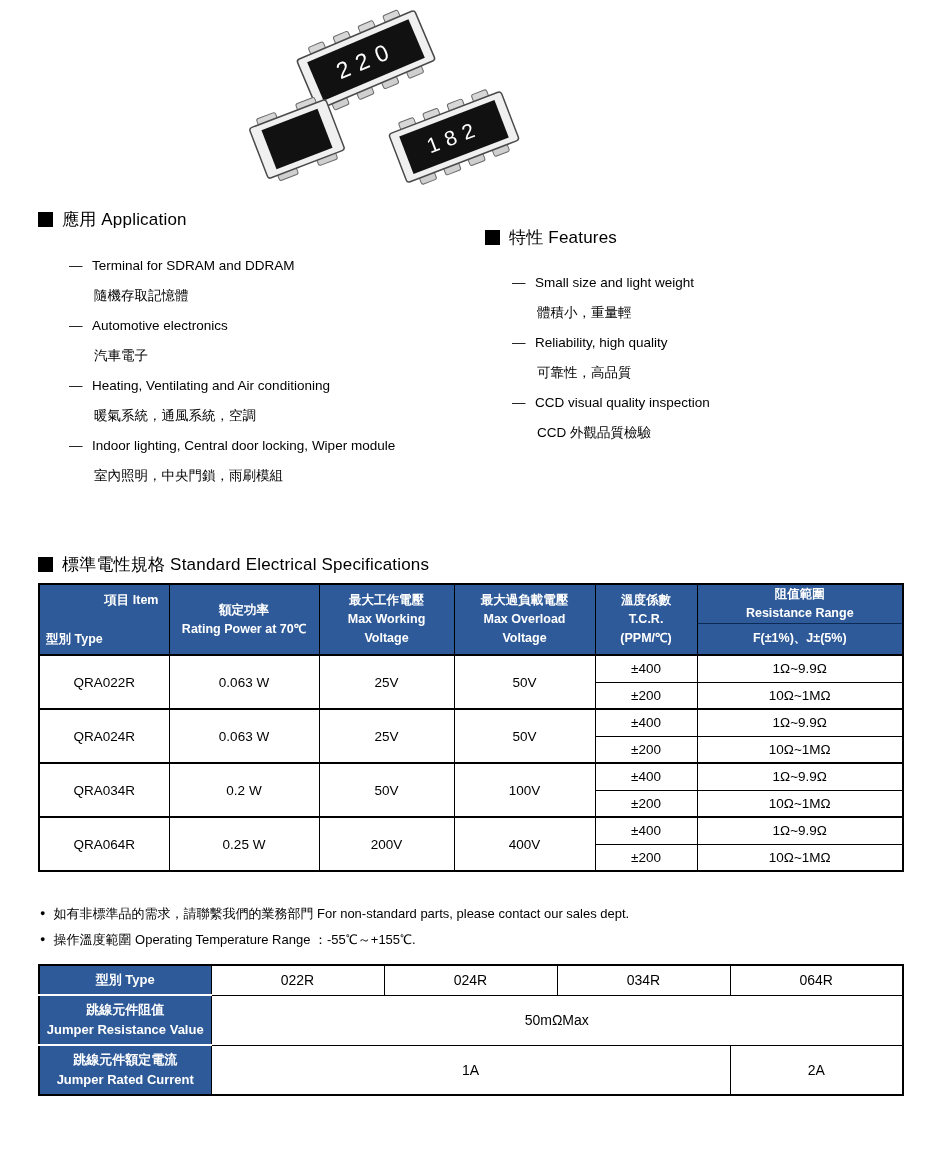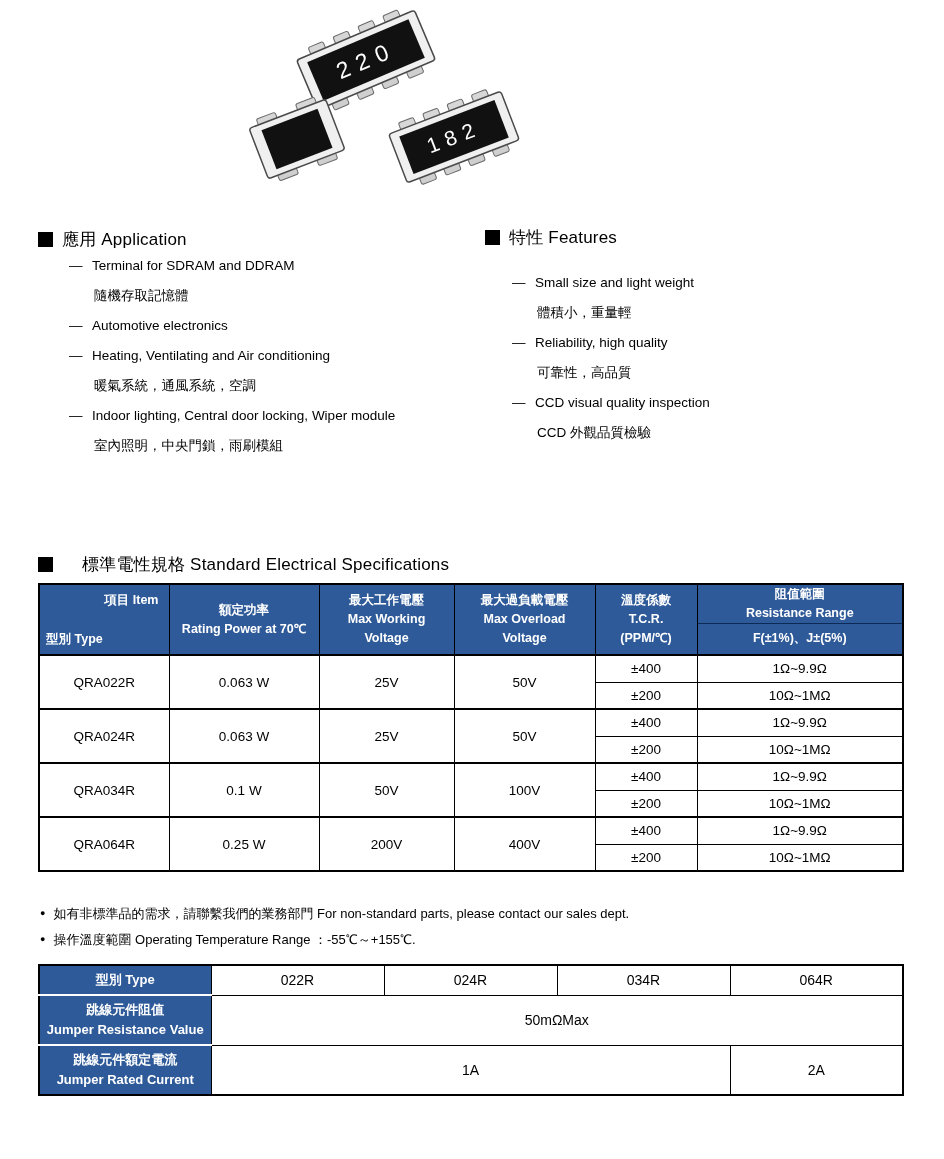--- a/index.html
+++ b/index.html
@@ -98,48 +98,49 @@
         <rect x="-21" y="21" width="16" height="12" rx="2" fill="#cfcfcf" stroke="#6a6a6a"></rect>
         <rect x="5" y="21" width="16" height="12" rx="2" fill="#cfcfcf" stroke="#6a6a6a"></rect>
         <rect x="31" y="21" width="16" height="12" rx="2" fill="#cfcfcf" stroke="#6a6a6a"></rect>
       </g>
       <rect x="-60" y="-26" width="120" height="52" rx="3" fill="#f0f0f0" stroke="#4a4a4a" stroke-width="1.5"></rect>
       <rect x="-51" y="-20" width="102" height="40" fill="#111"></rect>
       <text x="0" y="7" text-anchor="middle" fill="#fff" font-size="21" letter-spacing="7" font-family="Liberation Sans, sans-serif">182</text>
     </g>
   </svg>
 
-  <div class="sec-title" style="left:38px; top:228px;">
+  <div class="sec-title" style="left:38px; top:208px;">
     <span class="sec-marker"></span>
     <span>應用 Application</span>
   </div>
   <div class="blist" style="left:57px; top:251px;">
     <div class="bl-line bl-en"><span class="dash">—</span><span>Terminal for SDRAM and DDRAM</span></div>
     <div class="bl-line bl-zh">隨機存取記憶體</div>
     <div class="bl-line bl-en"><span class="dash">—</span><span>Automotive electronics</span></div>
+    <div class="bl-line bl-zh">汽車電子</div>
     <div class="bl-line bl-en"><span class="dash">—</span><span>Heating, Ventilating and Air conditioning</span></div>
     <div class="bl-line bl-zh">暖氣系統，通風系統，空調</div>
     <div class="bl-line bl-en"><span class="dash">—</span><span>Indoor lighting, Central door locking, Wiper module</span></div>
     <div class="bl-line bl-zh">室內照明，中央門鎖，雨刷模組</div>
   </div>
 
   <div class="sec-title" style="left:485px; top:226px;">
     <span class="sec-marker"></span>
     <span>特性 Features</span>
   </div>
   <div class="blist" style="left:500px; top:268px;">
     <div class="bl-line bl-en"><span class="dash">—</span><span>Small size and light weight</span></div>
     <div class="bl-line bl-zh">體積小，重量輕</div>
     <div class="bl-line bl-en"><span class="dash">—</span><span>Reliability, high quality</span></div>
     <div class="bl-line bl-zh">可靠性，高品質</div>
     <div class="bl-line bl-en"><span class="dash">—</span><span>CCD visual quality inspection</span></div>
     <div class="bl-line bl-zh">CCD 外觀品質檢驗</div>
   </div>
 
-  <div class="sec-title" style="left:38px; top:553px;gap:20px;">
+  <div class="sec-title" style="left:38px; top:553px;">
     <span class="sec-marker"></span>
     <span>標準電性規格 Standard Electrical Specifications</span>
   </div>
 
   <table class="spec">
     <colgroup>
       <col style="width:130px">
         <col style="width:150px">
         <col style="width:135px">
       <col style="width:141px">
@@ -201,21 +202,21 @@
       <td>±400</td>
       <td>1Ω~9.9Ω</td>
     </tr>
     <tr class="body-row">
       <td>±200</td>
       <td>10Ω~1MΩ</td>
     </tr>
 
     <tr class="body-row grp">
       <td rowspan="2">QRA034R</td>
-      <td rowspan="2">0.1 W</td>
+      <td rowspan="2">0.2 W</td>
       <td rowspan="2">50V</td>
       <td rowspan="2">100V</td>
       <td>±400</td>
       <td>1Ω~9.9Ω</td>
     </tr>
     <tr class="body-row">
       <td>±200</td>
       <td>10Ω~1MΩ</td>
     </tr>
 

